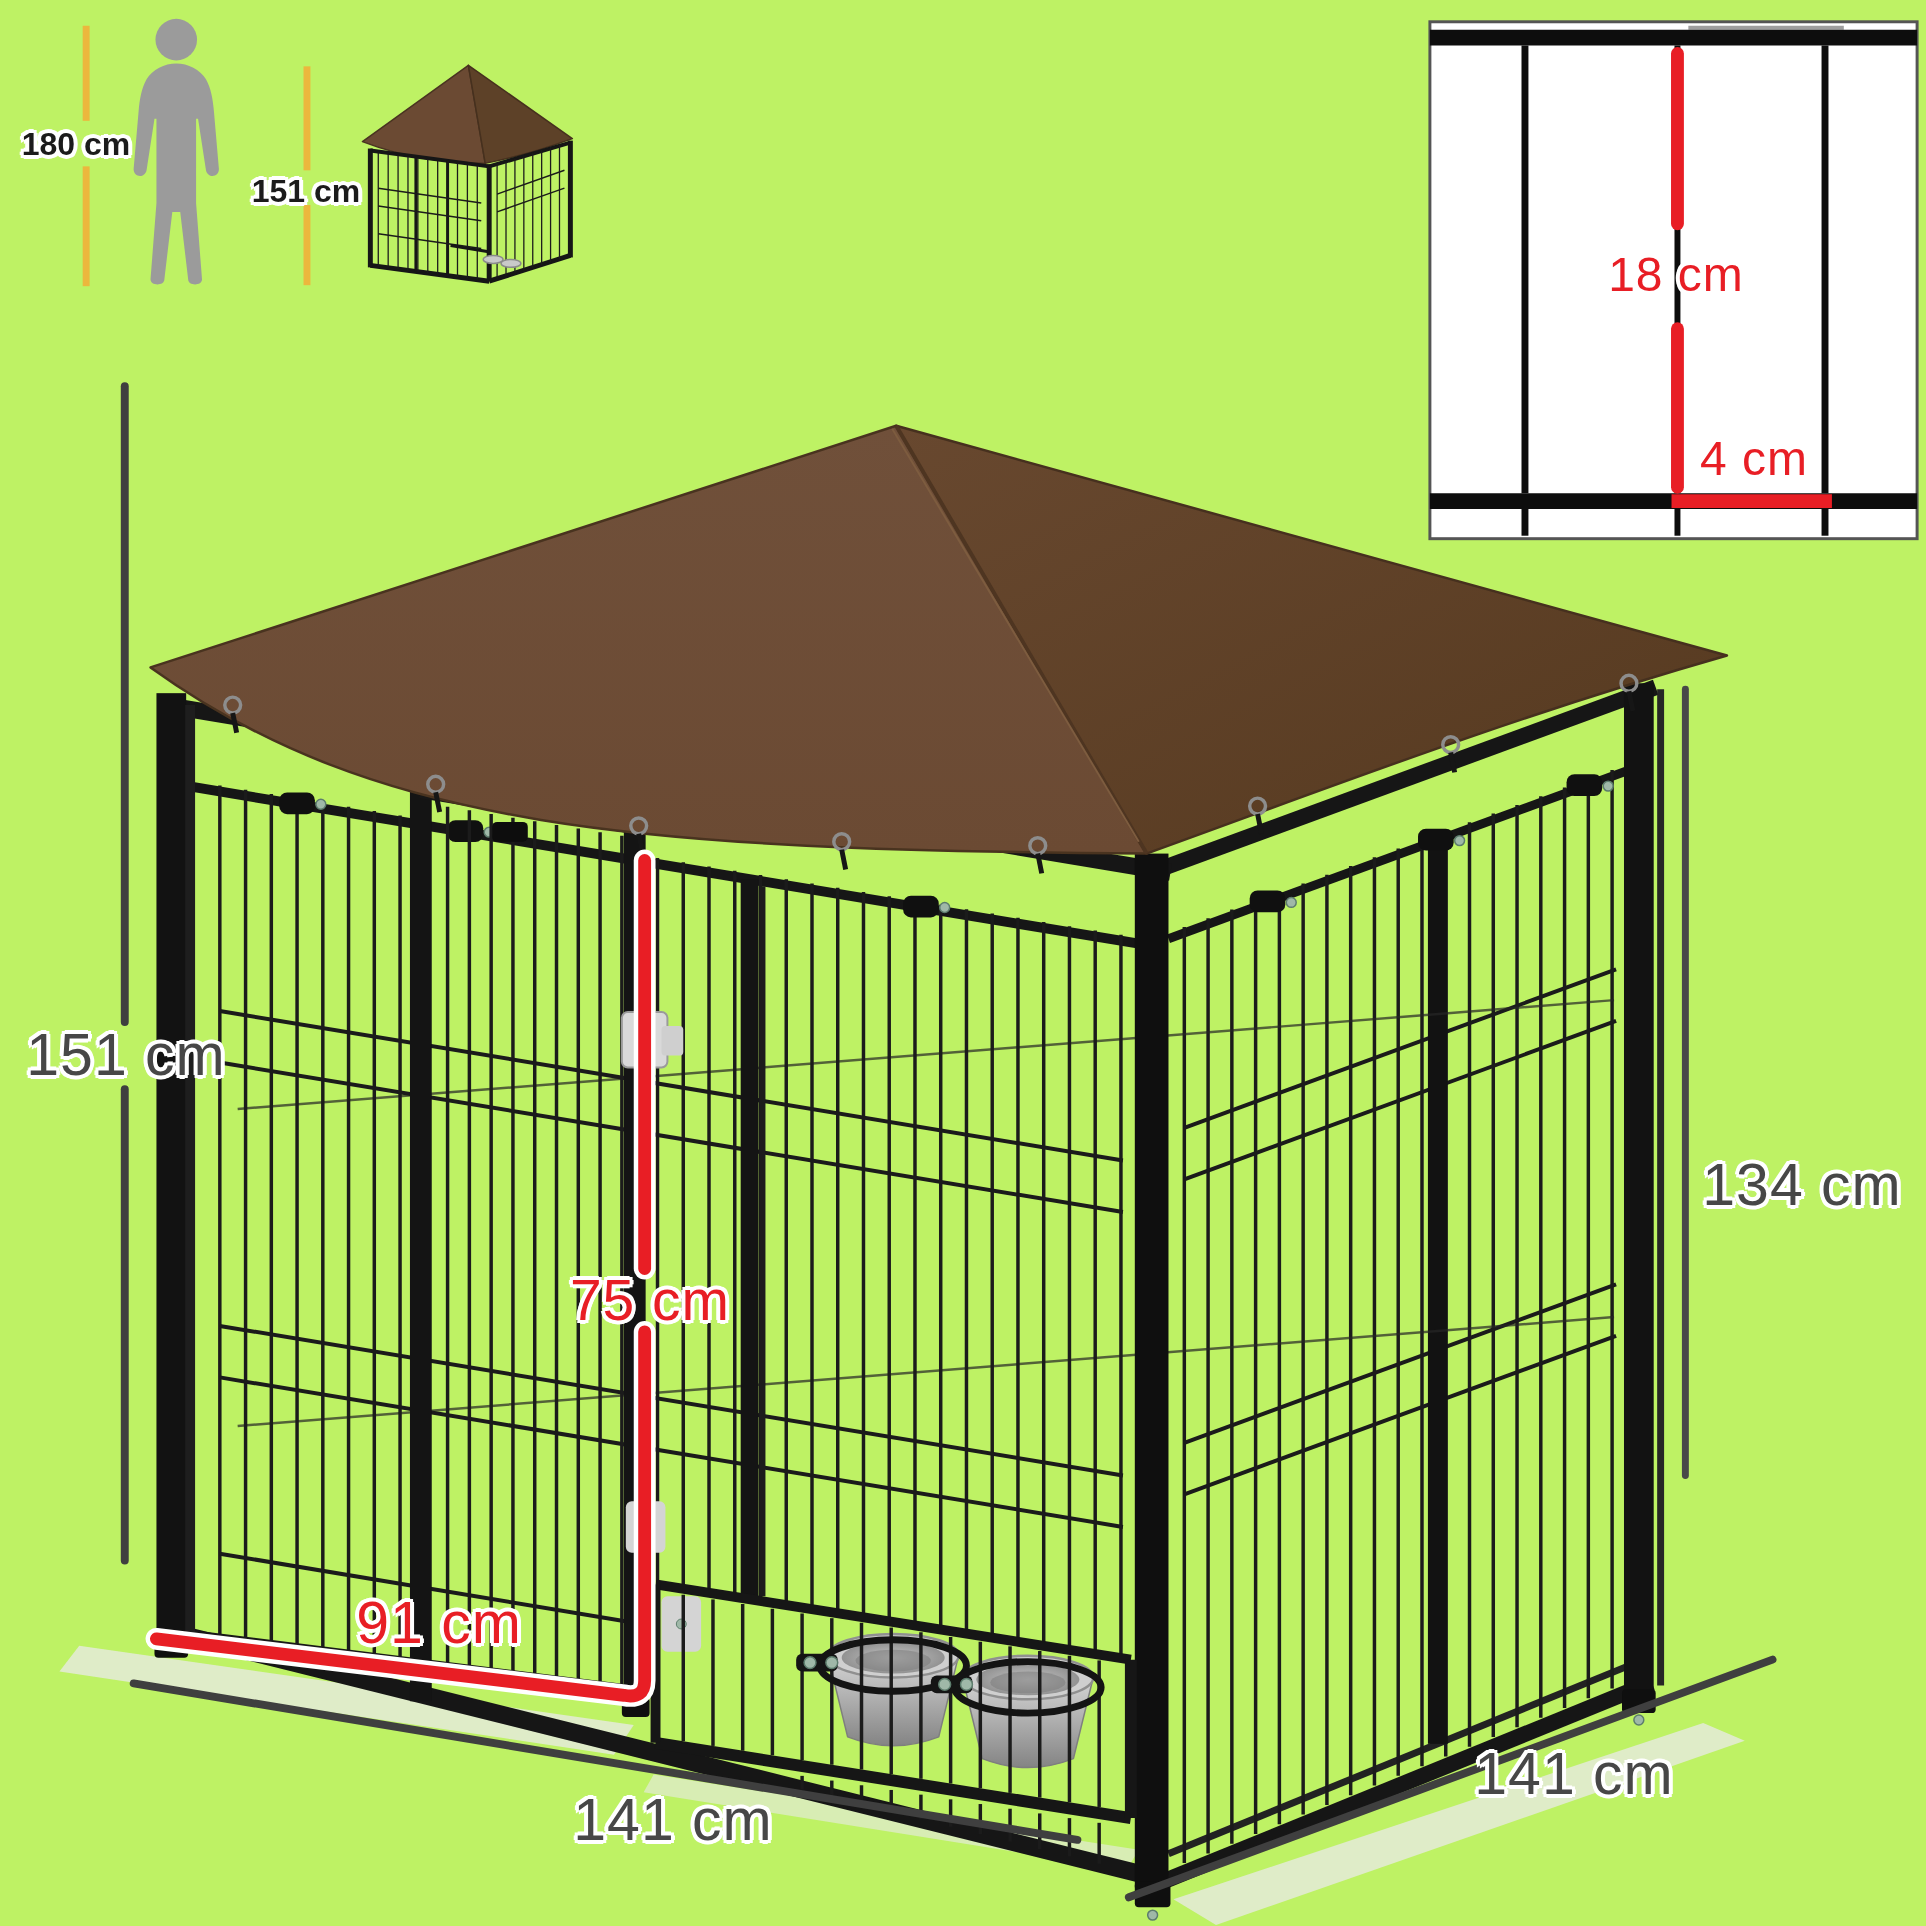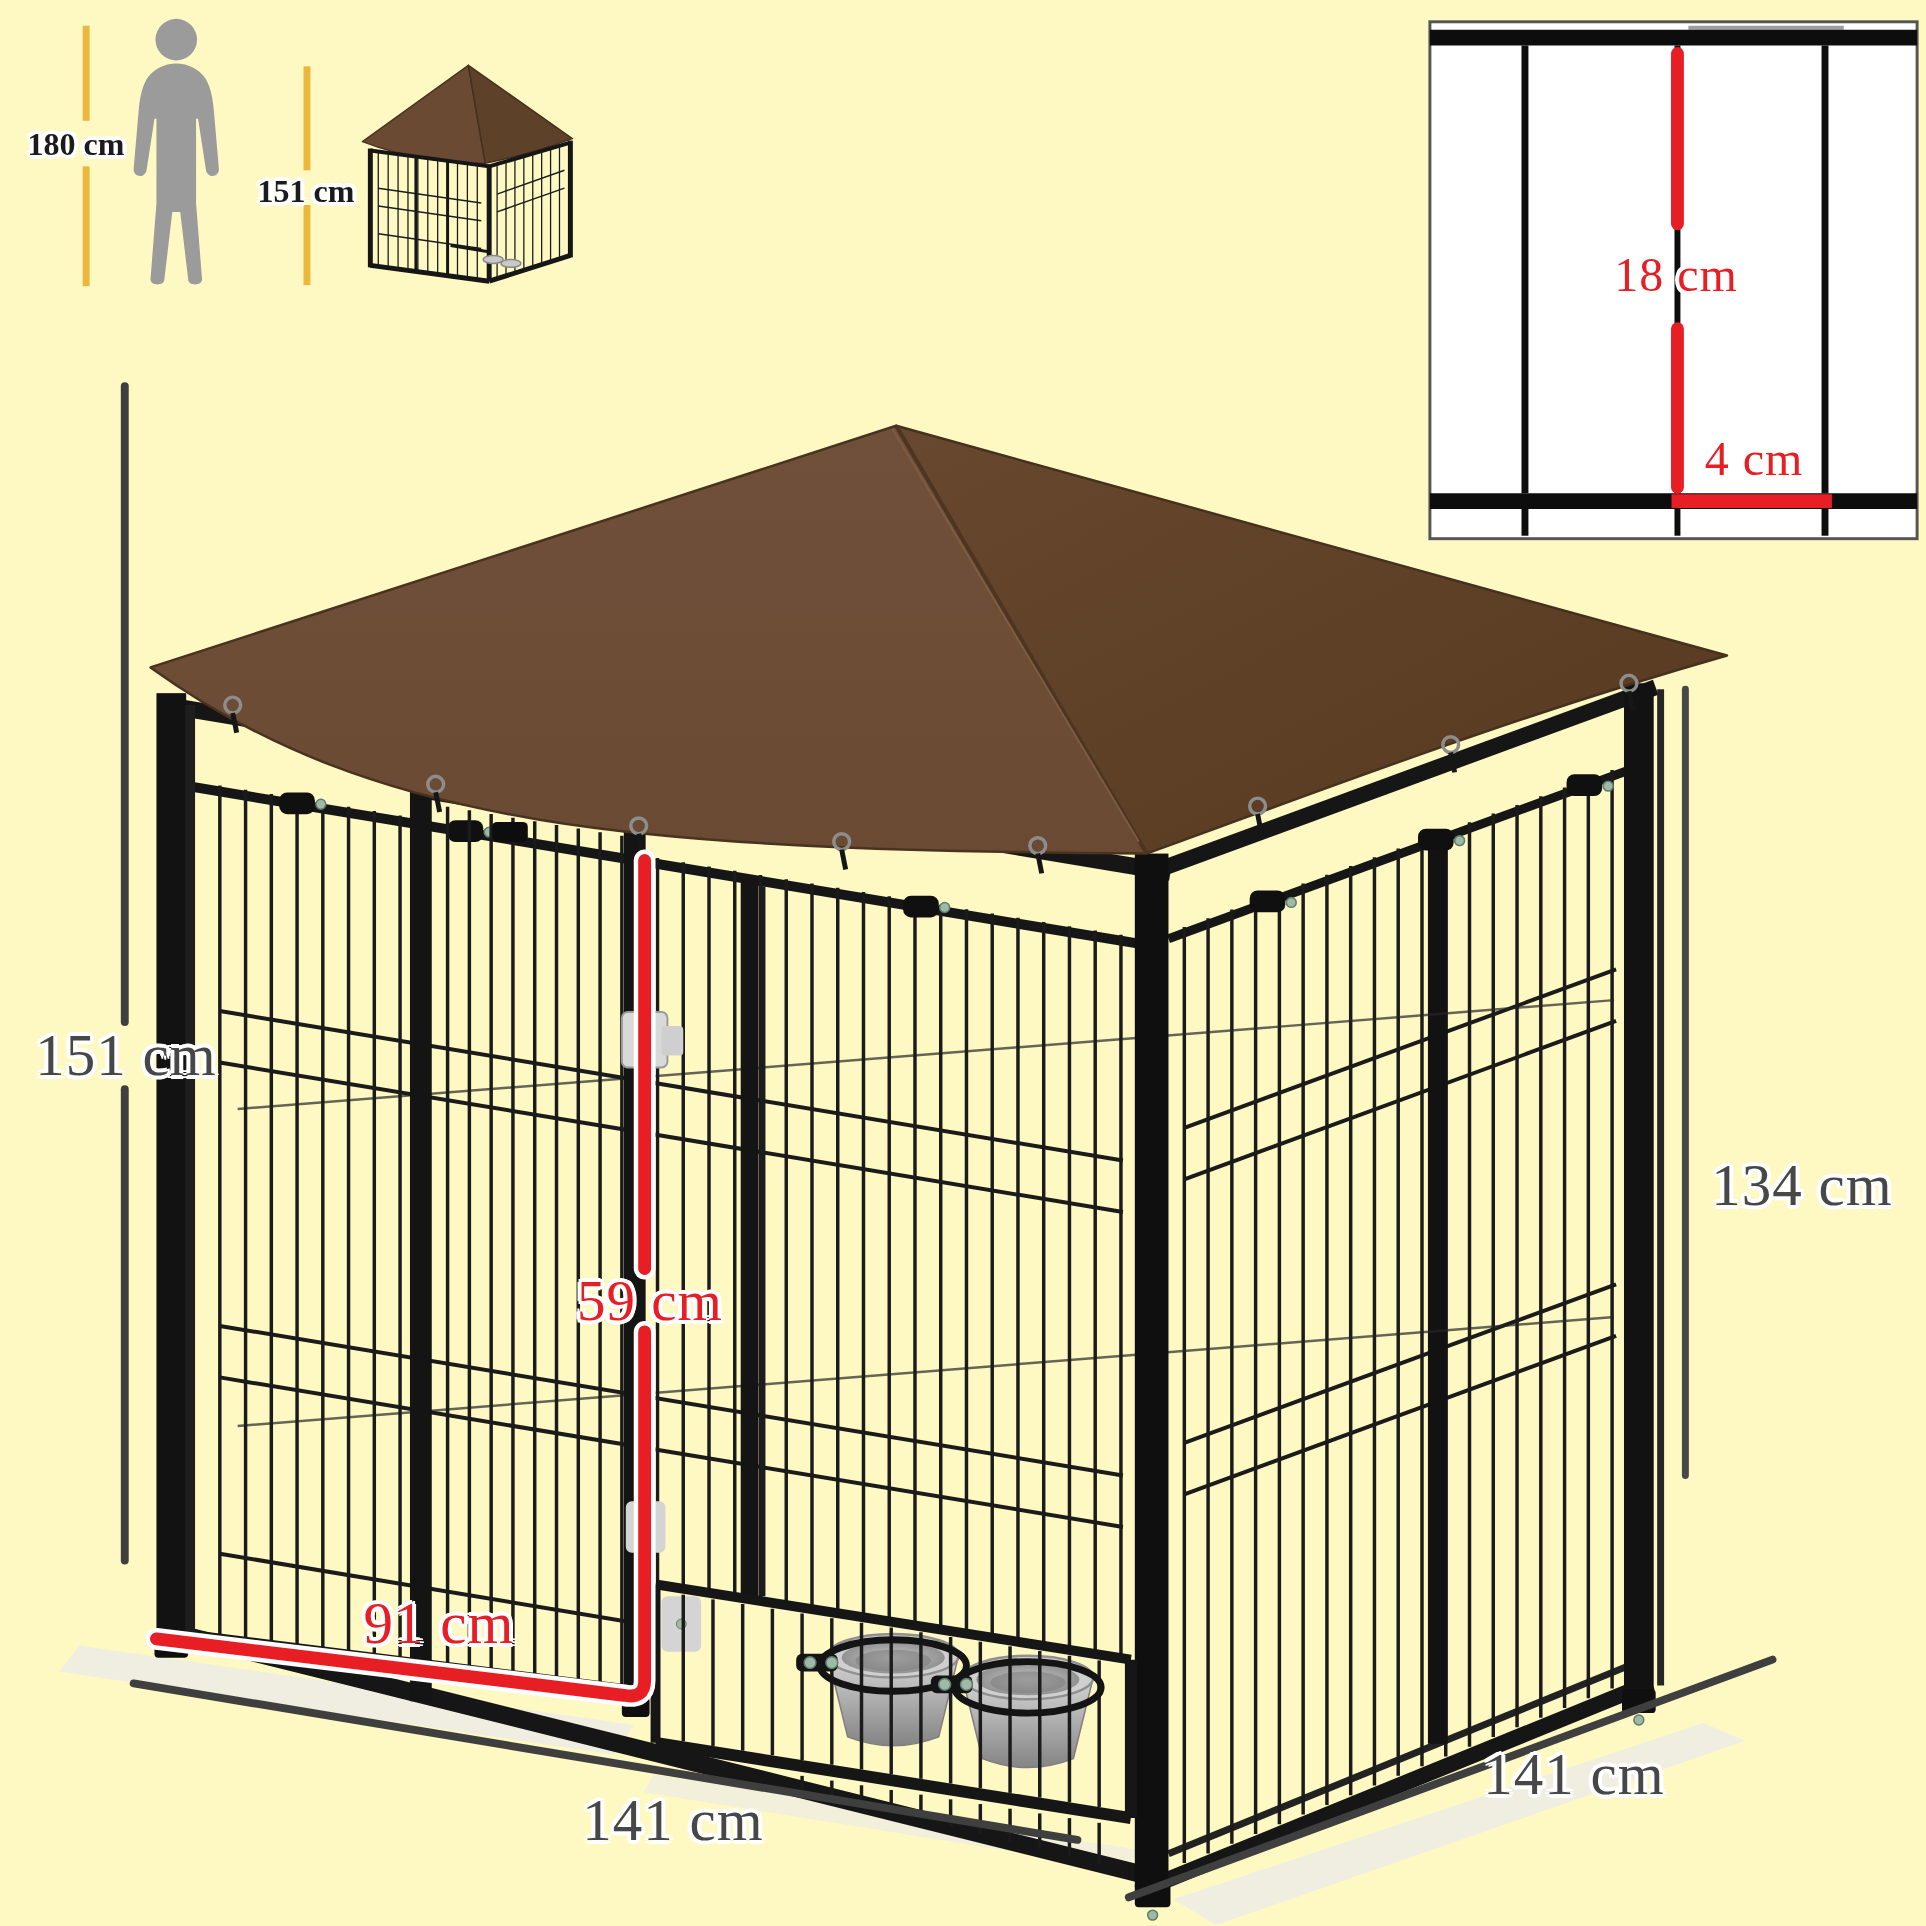--- a/index.html
+++ b/index.html
@@ -1,17 +1,17 @@
 <!DOCTYPE html>
 <html><head>
 <meta charset="utf-8">
 <style>
   html,body{margin:0;padding:0;background:#ffffff;}
-  .stage{position:relative;width:1927px;height:1927px;background:#fef9c3;overflow:hidden;
-         font-family:Liberation Serif, serif;}
+  .stage{position:relative;width:1927px;height:1927px;background:#bef264;overflow:hidden;
+         font-family:Liberation Sans, sans-serif;}
   .stage svg{position:absolute;left:0;top:0;}
   .lbl{position:absolute;transform:translate(-50%,-50%);white-space:nowrap;
        font-size:59px;color:#474747;letter-spacing:1px;
        text-shadow:-4px 0 0 #fff,4px 0 0 #fff,0 -4px 0 #fff,0 4px 0 #fff,
                    -3px -3px 0 #fff,3px 3px 0 #fff,-3px 3px 0 #fff,3px -3px 0 #fff;}
   .lbl-red{color:#e81e25;}
   .lbl-bold{font-size:32px;font-weight:bold;color:#1b1b1b;letter-spacing:0;}
   .lbl-box{font-size:48px;}
 </style>
 </head>
@@ -286,21 +286,21 @@
       <line x1="1694" y1="54" x2="1694" y2="226" stroke="#e81e25" stroke-width="13" stroke-linecap="round"></line>
       <line x1="1694" y1="332" x2="1694" y2="492" stroke="#e81e25" stroke-width="13" stroke-linecap="round"></line>
       <line x1="1688" y1="506" x2="1850" y2="506" stroke="#e81e25" stroke-width="14" stroke-linecap="butt"></line>
     </svg>
 
   <div class="lbl lbl-bold" style="left:76px;top:144px;">180 cm</div>
   <div class="lbl lbl-bold" style="left:306px;top:191px;">151 cm</div>
 
   <div class="lbl" style="left:126px;top:1055px;">151 cm</div>
   <div class="lbl" style="left:1802px;top:1185px;">134 cm</div>
-  <div class="lbl lbl-red" style="left:650px;top:1300px;font-size:57px;">59 cm</div>
+  <div class="lbl lbl-red" style="left:650px;top:1300px;font-size:57px;">75 cm</div>
   <div class="lbl lbl-red" style="left:439px;top:1623px;">91 cm</div>
   <div class="lbl" style="left:673px;top:1820px;">141 cm</div>
   <div class="lbl" style="left:1574px;top:1774px;">141 cm</div>
 
   <div class="lbl lbl-red lbl-box" style="left:1676px;top:274px;">18 cm</div>
   <div class="lbl lbl-red lbl-box" style="left:1754px;top:458px;text-align:center;">4 cm</div>
 </div>
 
 
 </body></html>

